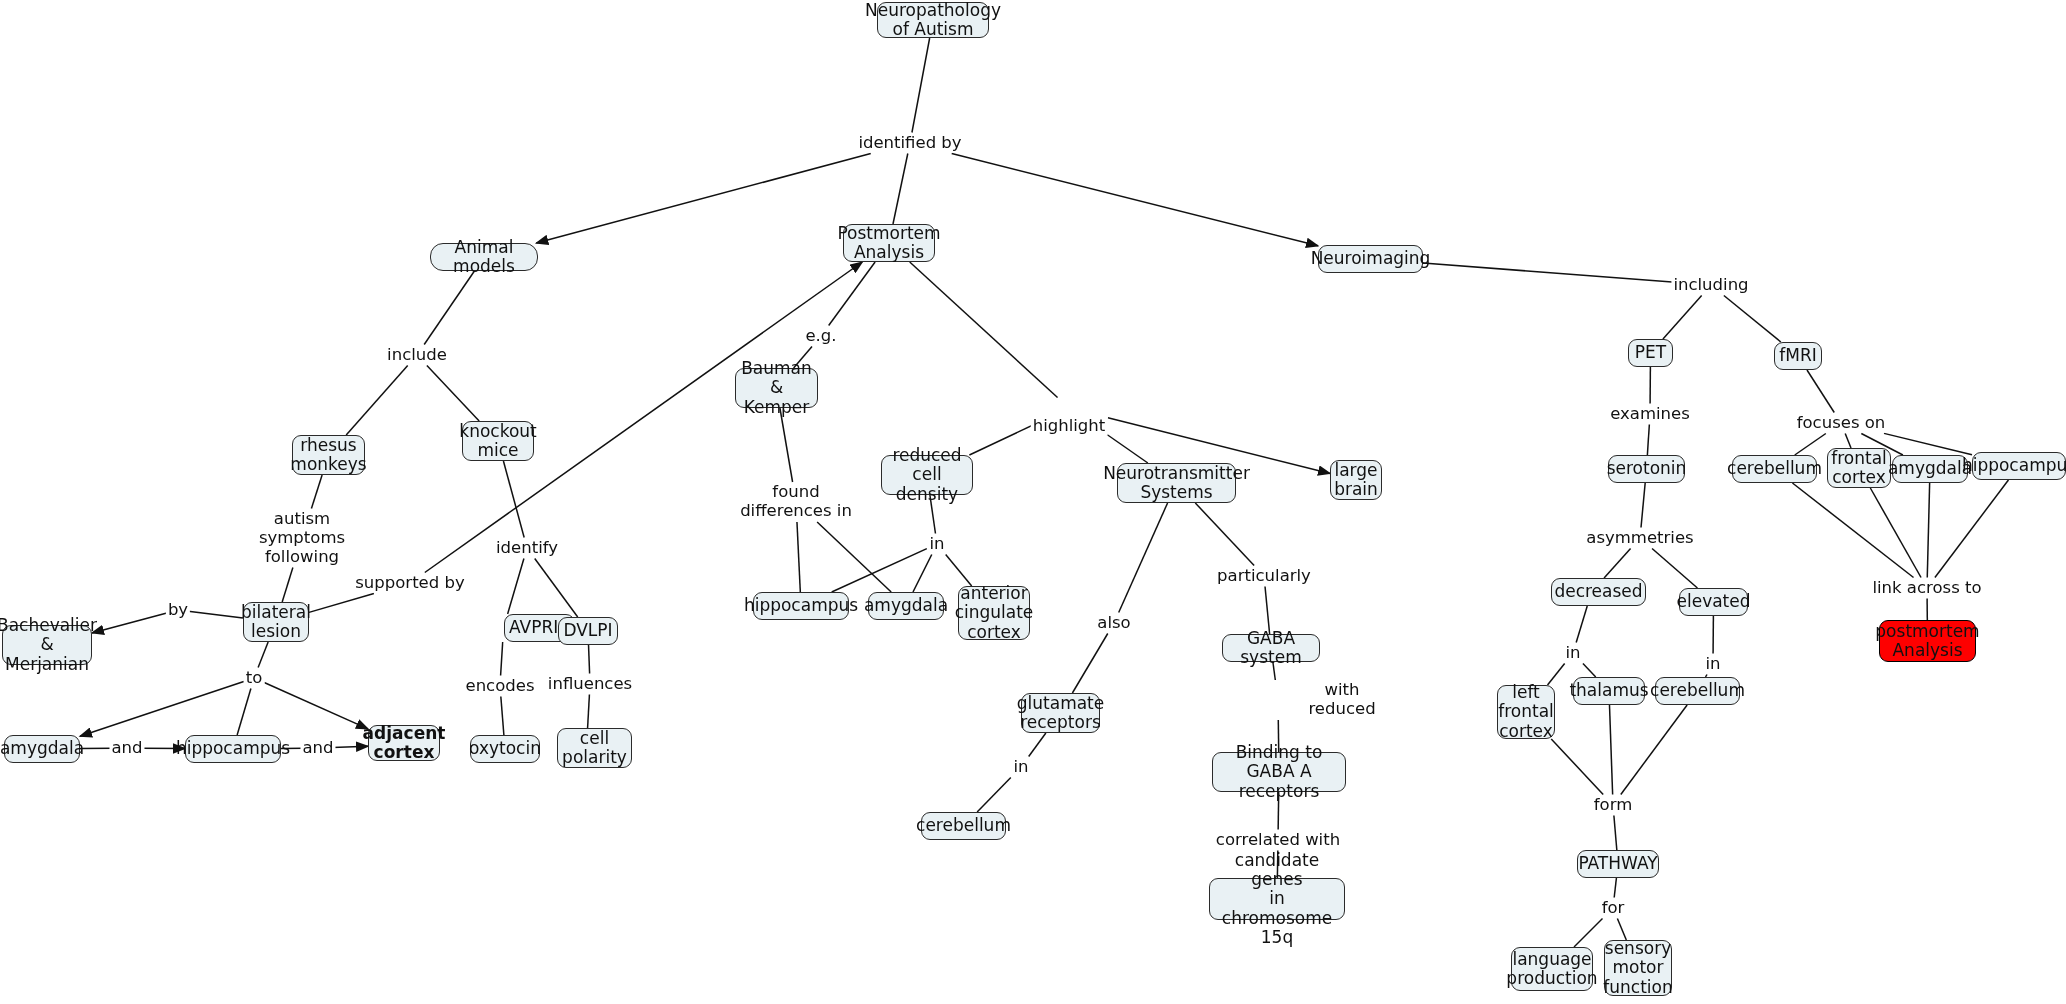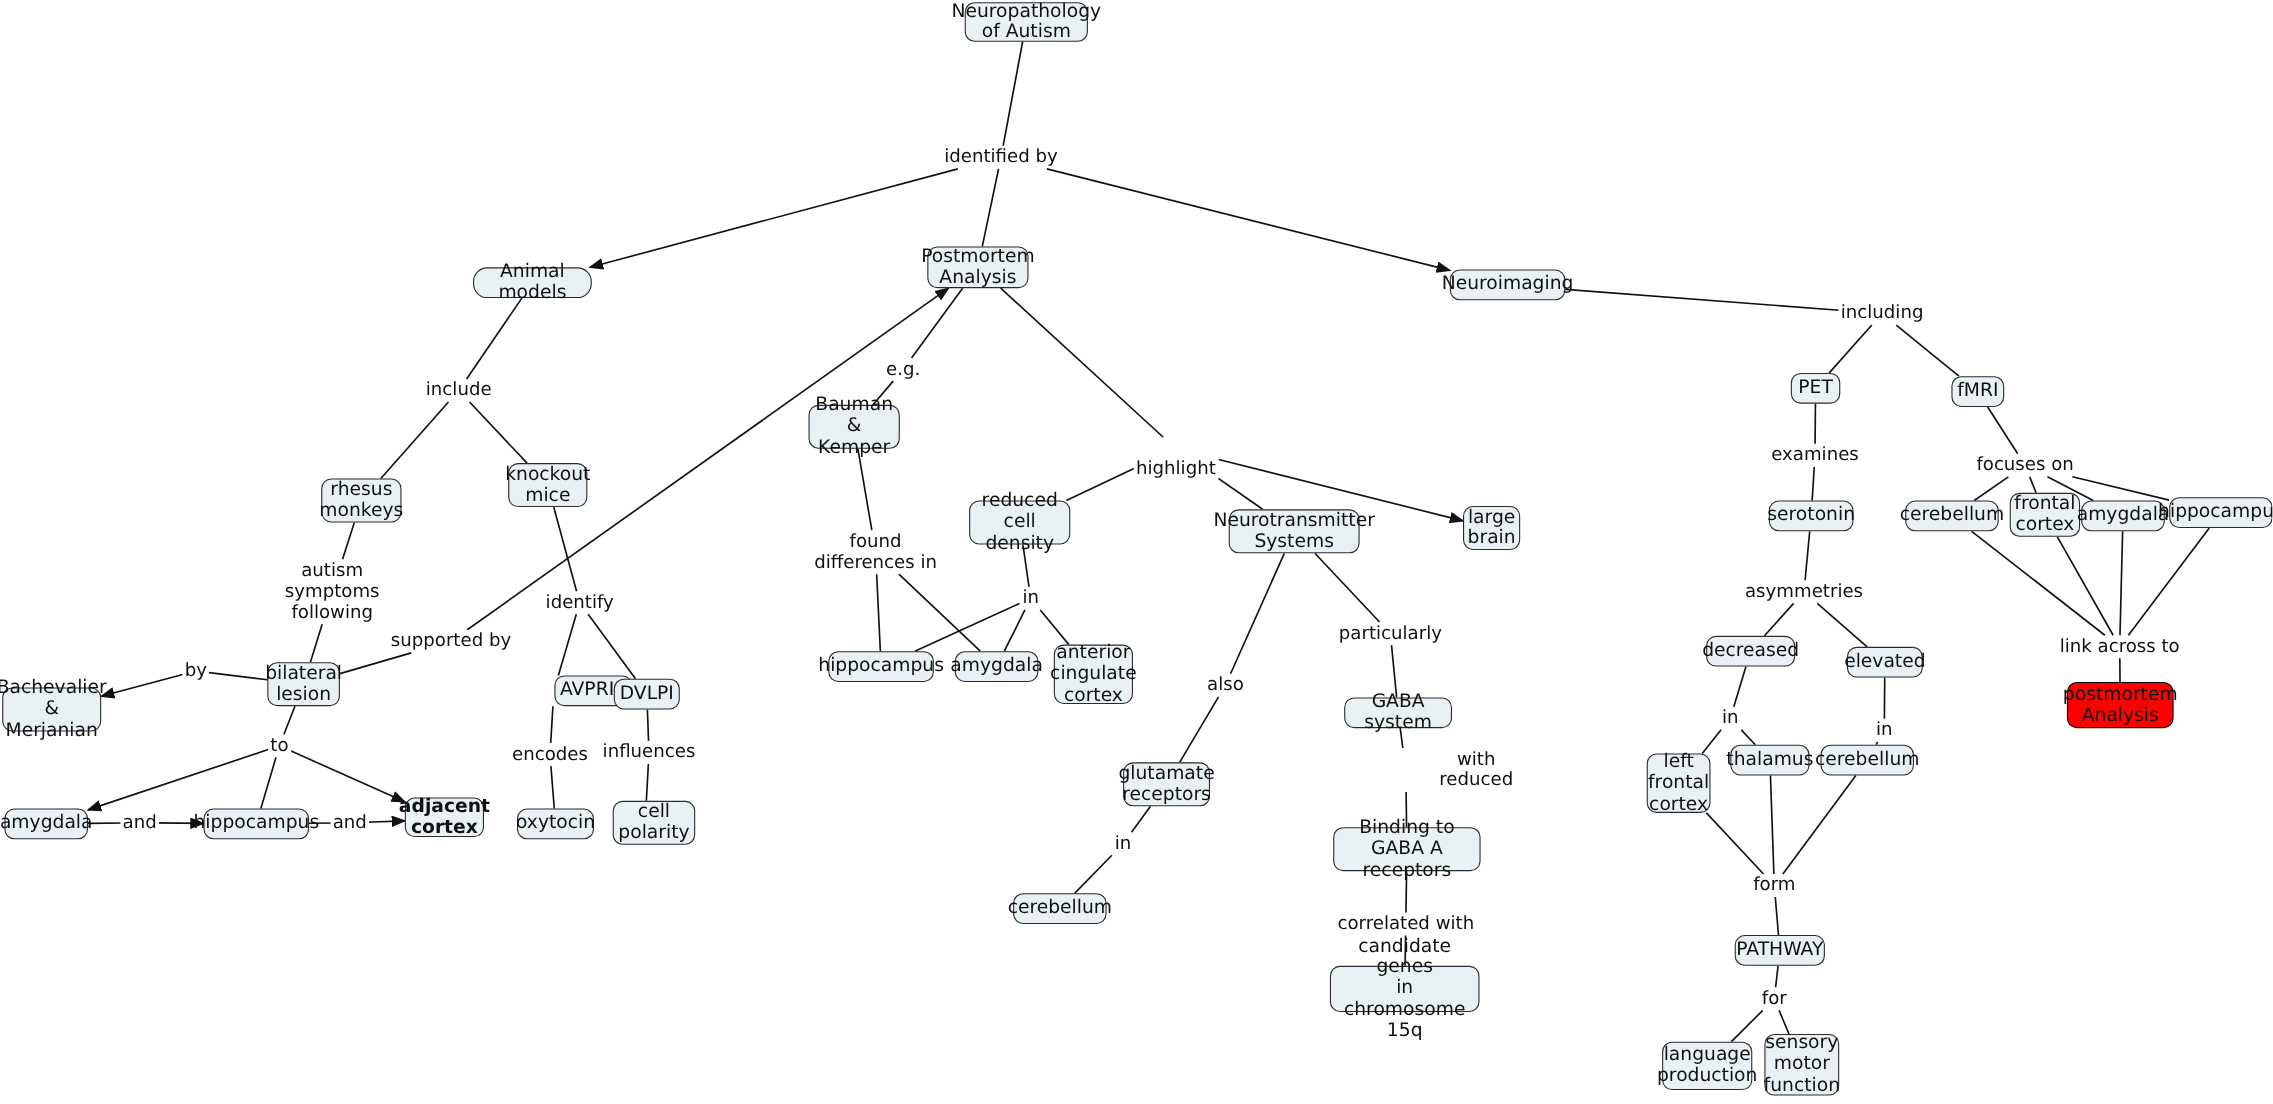--- a/index.html
+++ b/index.html
@@ -154,21 +154,21 @@
       <div class="node" style="left: 1209px; top: 878px; width: 136px; height: 42px;">candidate genes
 in chromosome 15q</div>
       <div class="node" style="left: 1628px; top: 339px; width: 45px; height: 28px;">PET</div>
       <div class="node" style="left: 1774px; top: 342px; width: 48px; height: 28px;">fMRI</div>
       <div class="node" style="left: 1608px; top: 455px; width: 77px; height: 28px;">serotonin</div>
       <div class="node" style="left: 1732px; top: 455px; width: 85px; height: 28px;">cerebellum</div>
       <div class="node" style="left: 1827px; top: 448px; width: 64px; height: 40px;">frontal
 cortex</div>
       <div class="node" style="left: 1892px; top: 455px; width: 76px; height: 28px;">amygdala</div>
       <div class="node" style="left: 1972px; top: 452px; width: 94px; height: 28px;">hippocampus</div>
-      <div class="node" style="left: 1551px; top: 578px; width: 81px; height: 28px;">decreased</div>
+      <div class="node" style="left: 1551px; top: 578px; width: 95px; height: 28px;">decreased</div>
       <div class="node" style="left: 1679px; top: 588px; width: 69px; height: 28px;">elevated</div>
       <div class="node" style="left: 1497px; top: 685px; width: 58px; height: 54px;">left
 frontal
 cortex</div>
       <div class="node" style="left: 1573px; top: 677px; width: 72px; height: 28px;">thalamus</div>
       <div class="node" style="left: 1655px; top: 677px; width: 85px; height: 28px;">cerebellum</div>
       <div class="node red" style="left: 1879px; top: 620px; width: 97px; height: 42px;">postmortem
 Analysis</div>
       <div class="node" style="left: 1577px; top: 850px; width: 82px; height: 28px;">PATHWAY</div>
       <div class="node" style="left: 1511px; top: 947px; width: 82px; height: 44px;">language

